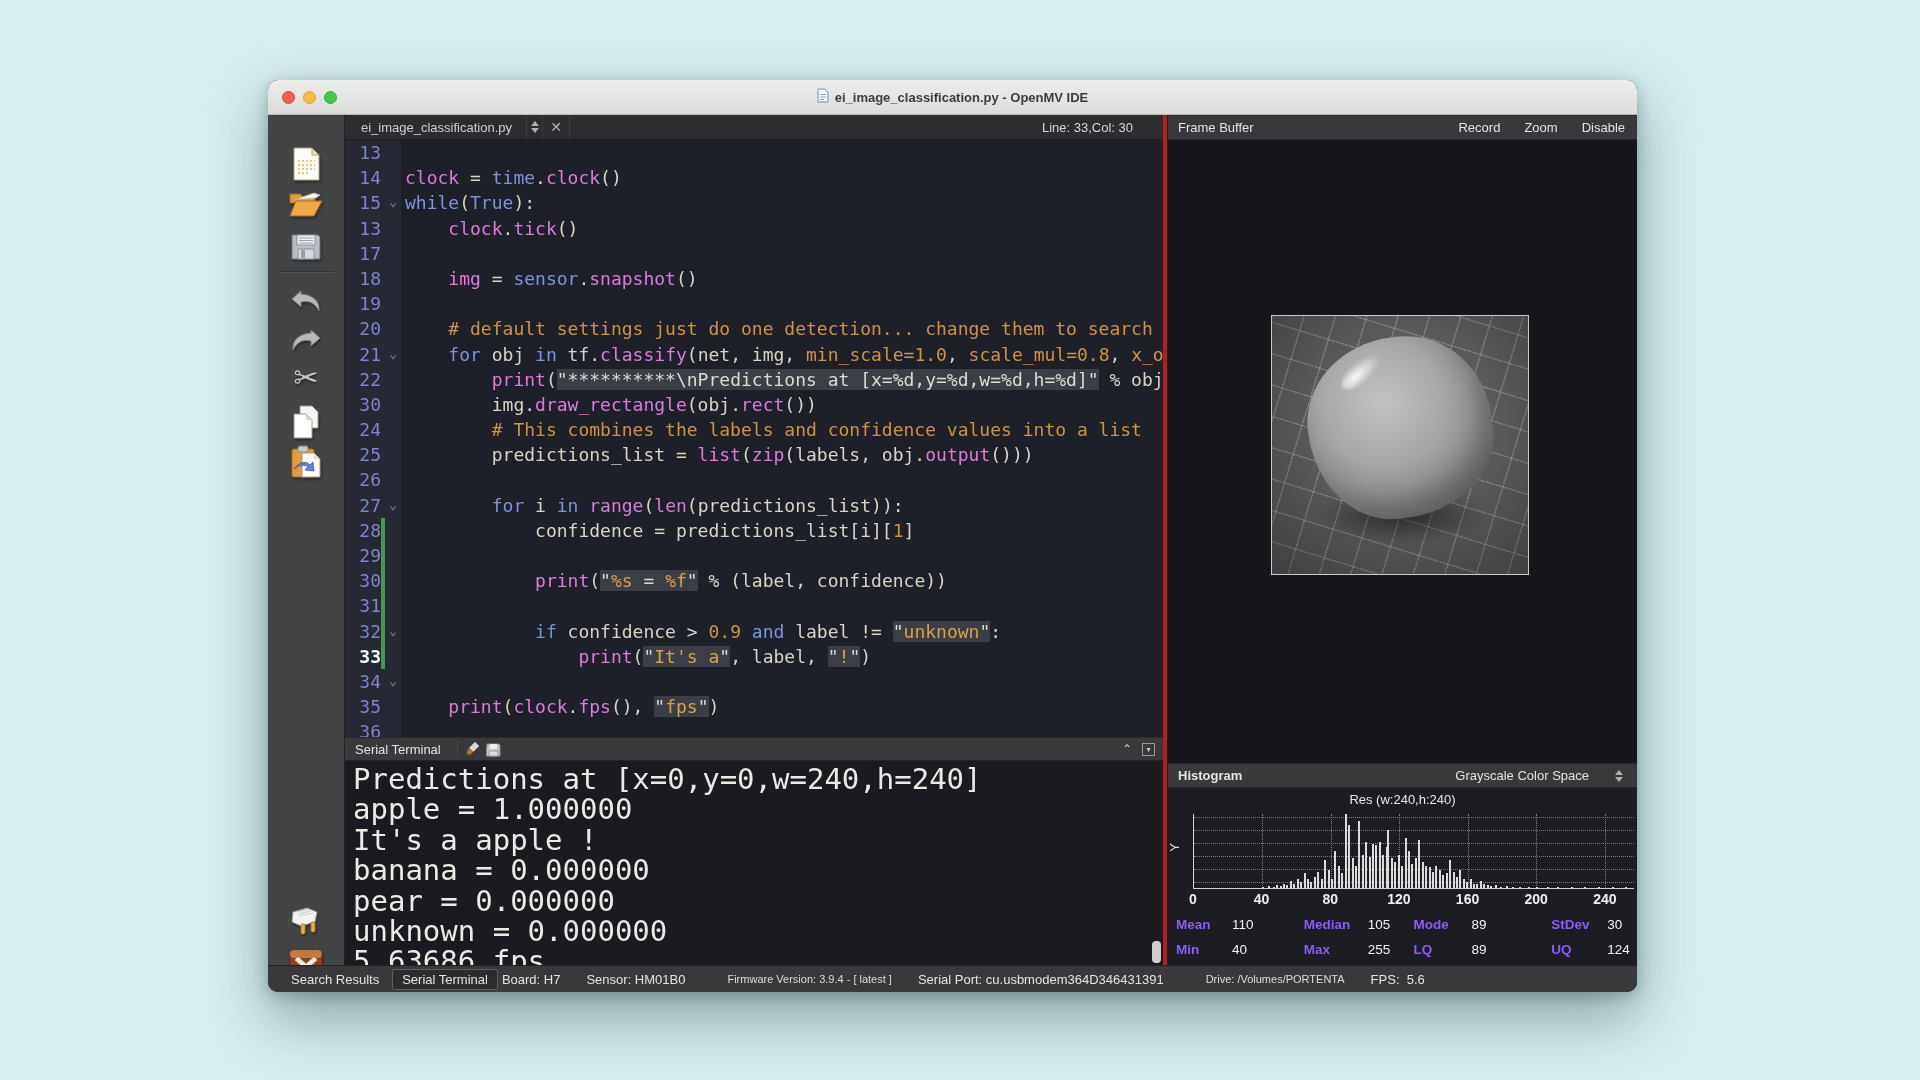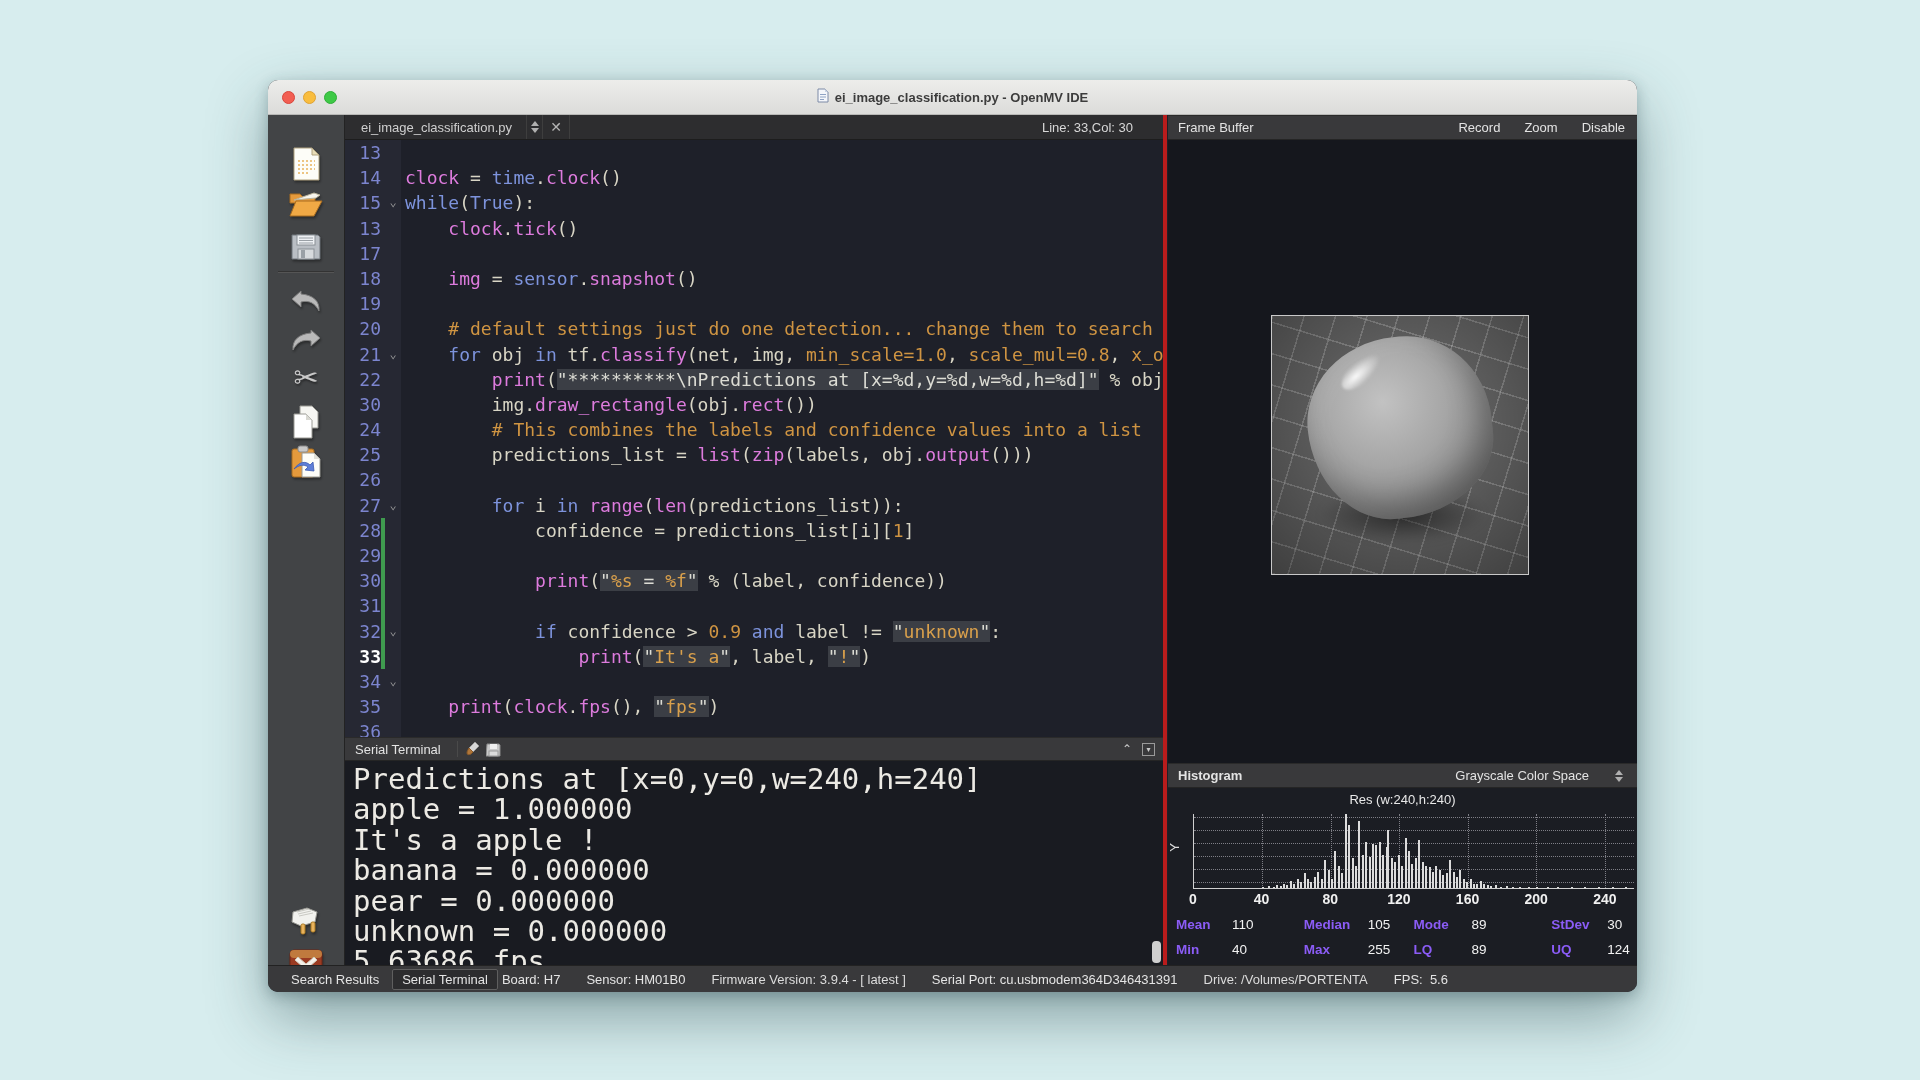--- a/index.html
+++ b/index.html
@@ -106,21 +106,21 @@
   .scell .sv { color:#f2f2f2; }
   .c0 { width:118px; } .c1 { width:120px;padding-left:10px; } .c2 { width:112px; } .c3 { width:110px; }
   .c1 .sl { width:64px; } .c2 .sl { width:58px; } .c3 .sl { width:56px;margin-left:26px; }
 
   
   .statusbar { position:absolute; left:0; right:0; bottom:0; height:27px; background:#39393b; border-top:1px solid #222;
     display:flex; align-items:center; color:#e4e4e4; font-size:13px; }
   .sb-item { white-space:pre; margin-right:26px; }
   .sb-btn { padding:2px 9px; margin-right:4px; border-radius:2px; }
   .sb-btn.active { border:1px solid #5f5f5f; background:#2c2c2e; }
-  .sb-small { font-size:13px; color:#dcdcdc; }
+  .sb-small { font-size:11px; color:#dcdcdc;margin-left:16px; }
   .sb-first { margin-left:14px; }
 </style>
 </head>
 <body>
 
 <div class="window">
 
   <div class="titlebar">
     <div class="title-center">
       <span>

